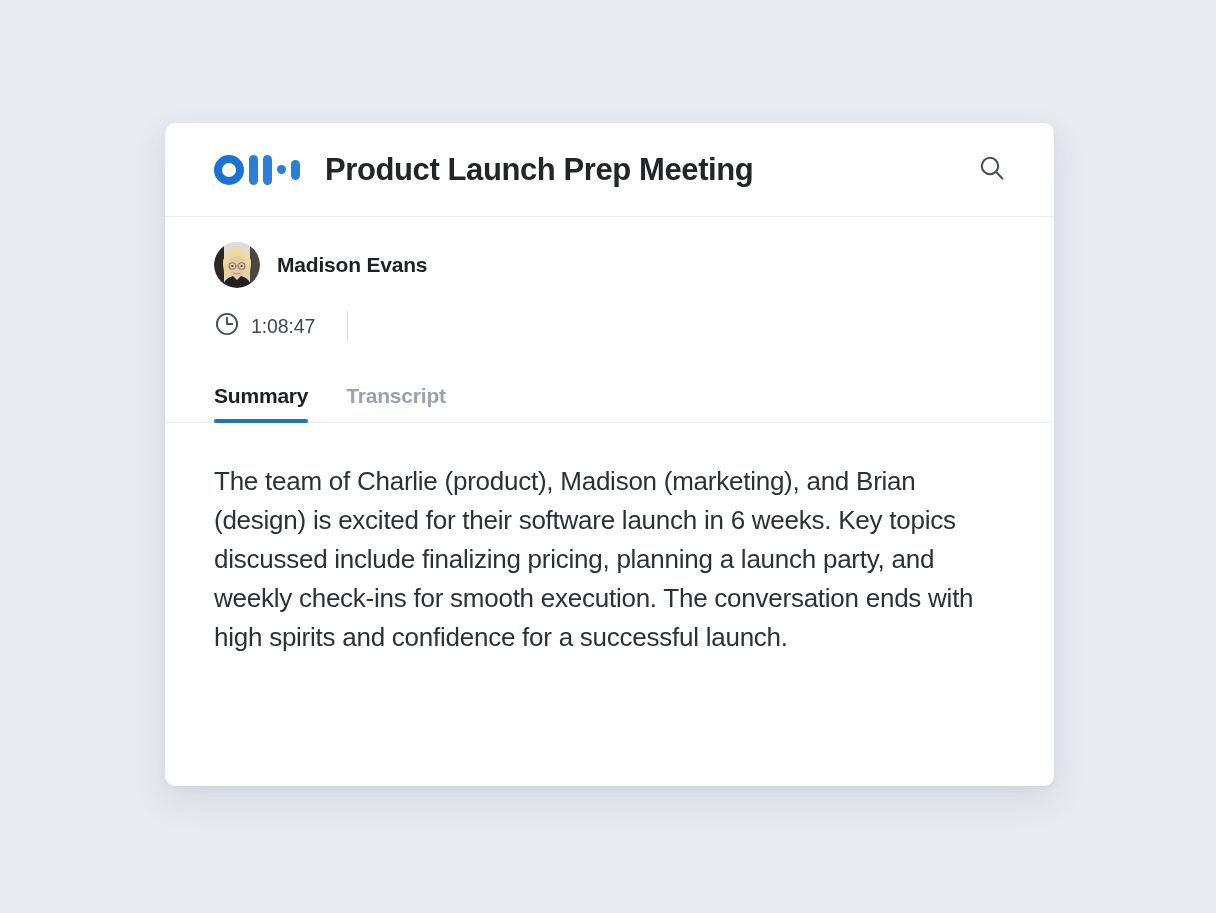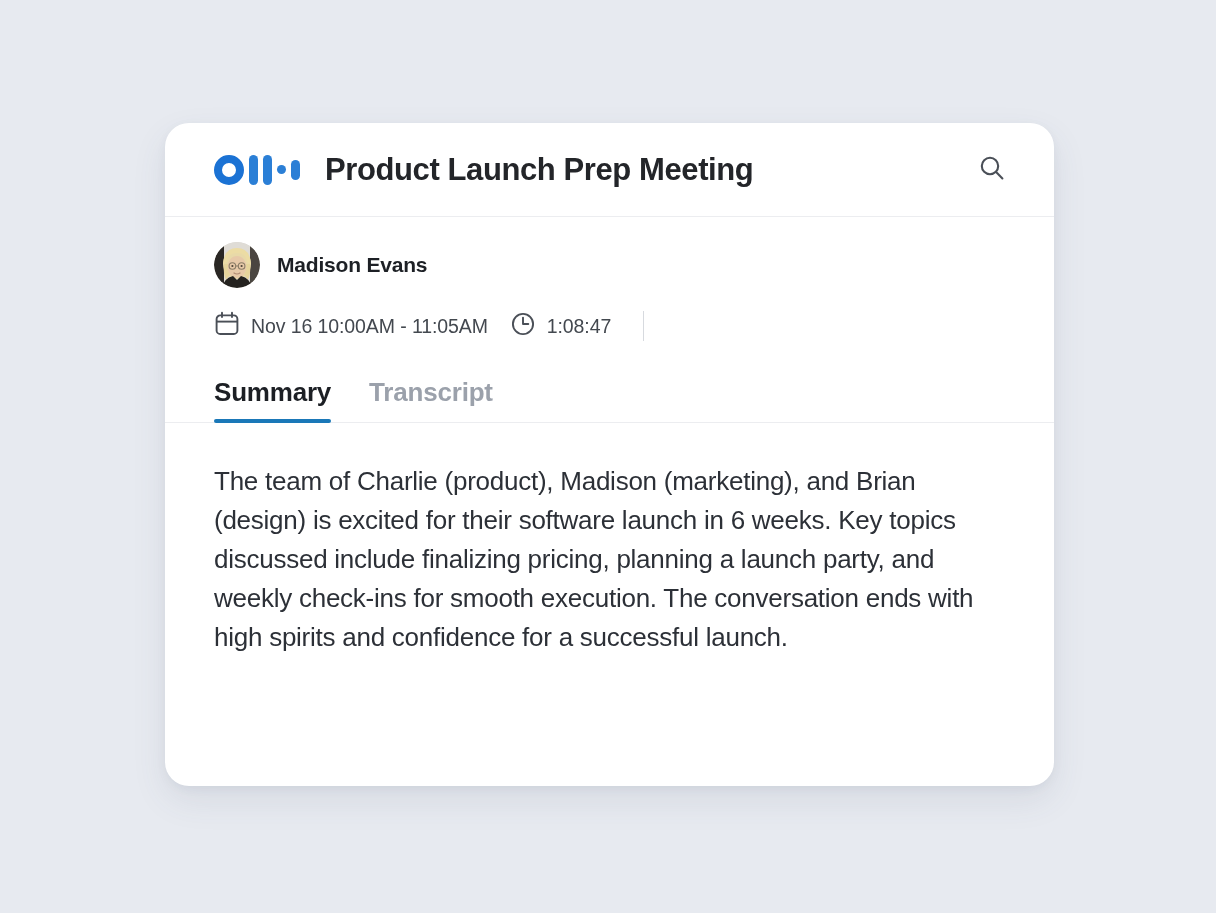--- a/index.html
+++ b/index.html
@@ -23,21 +23,21 @@
   }
 
   
   .card {
     position: absolute;
     left: 165px;
     top: 123px;
     width: 889px;
     height: 663px;
     background: #ffffff;
-    border-radius: 24px;
+    border-radius: 10px;
     box-shadow: 0 14px 34px rgba(66, 80, 110, 0.10),
                 0 3px 10px rgba(66, 80, 110, 0.06);
     overflow: hidden;
   }
 
   
   .card-header {
     position: relative;
     height: 94px;
     border-bottom: 1px solid #ecedf0;
@@ -164,21 +164,21 @@
     content: "";
     position: absolute;
     left: -49px;
     right: -49px;
     bottom: 0;
     height: 1px;
     background: #ecedf0;
   }
   .tab {
     position: relative;
-    font-size: 26px;
+    font-size: 21px;
     background: none;
     border: none;
     padding: 0 0 15px 0;
     cursor: pointer;
     letter-spacing: -0.2px;
     font-family: inherit;
   }
   .tab.active {
     color: #1c1f24;
     font-weight: 700;
@@ -266,31 +266,20 @@
               <path d="M20 31 Q23 33 26 31" stroke="#b08a73" stroke-width="1.2" fill="none" stroke-linecap="round"></path>
               <path d="M8 46 Q10 36 19 34 L23 38 L27 34 Q36 36 38 46 Z" fill="#24221f"></path>
             </g>
           </svg>
         </div>
         <div class="owner-name">Madison Evans</div>
       </div>
 
       <div class="meta-row">
 
-        <div class="meta-item">
-          <span class="meta-icon">
-            <svg width="26" height="26" viewBox="0 0 26 26" fill="none">
-              <rect x="2.6" y="4.4" width="20.8" height="18.6" rx="3.6" stroke="#4a4f57" stroke-width="1.9"></rect>
-              <line x1="2.6" y1="10.6" x2="23.4" y2="10.6" stroke="#4a4f57" stroke-width="1.9"></line>
-              <line x1="8" y1="1.8" x2="8" y2="6" stroke="#4a4f57" stroke-width="1.9" stroke-linecap="round"></line>
-              <line x1="18" y1="1.8" x2="18" y2="6" stroke="#4a4f57" stroke-width="1.9" stroke-linecap="round"></line>
-            </svg>
-          </span>
-          <span class="meta-text">Nov 16 10:00AM - 11:05AM</span>
-        </div>
 
         <div class="meta-item">
           <span class="meta-icon">
             <svg width="26" height="26" viewBox="0 0 26 26" fill="none">
               <circle cx="13" cy="13" r="10.1" stroke="#4a4f57" stroke-width="1.9"></circle>
               <path d="M13 6.6 V13 H18.3" stroke="#4a4f57" stroke-width="1.9" stroke-linecap="round" stroke-linejoin="round"></path>
             </svg>
           </span>
           <span class="meta-text">1:08:47</span>
         </div>

